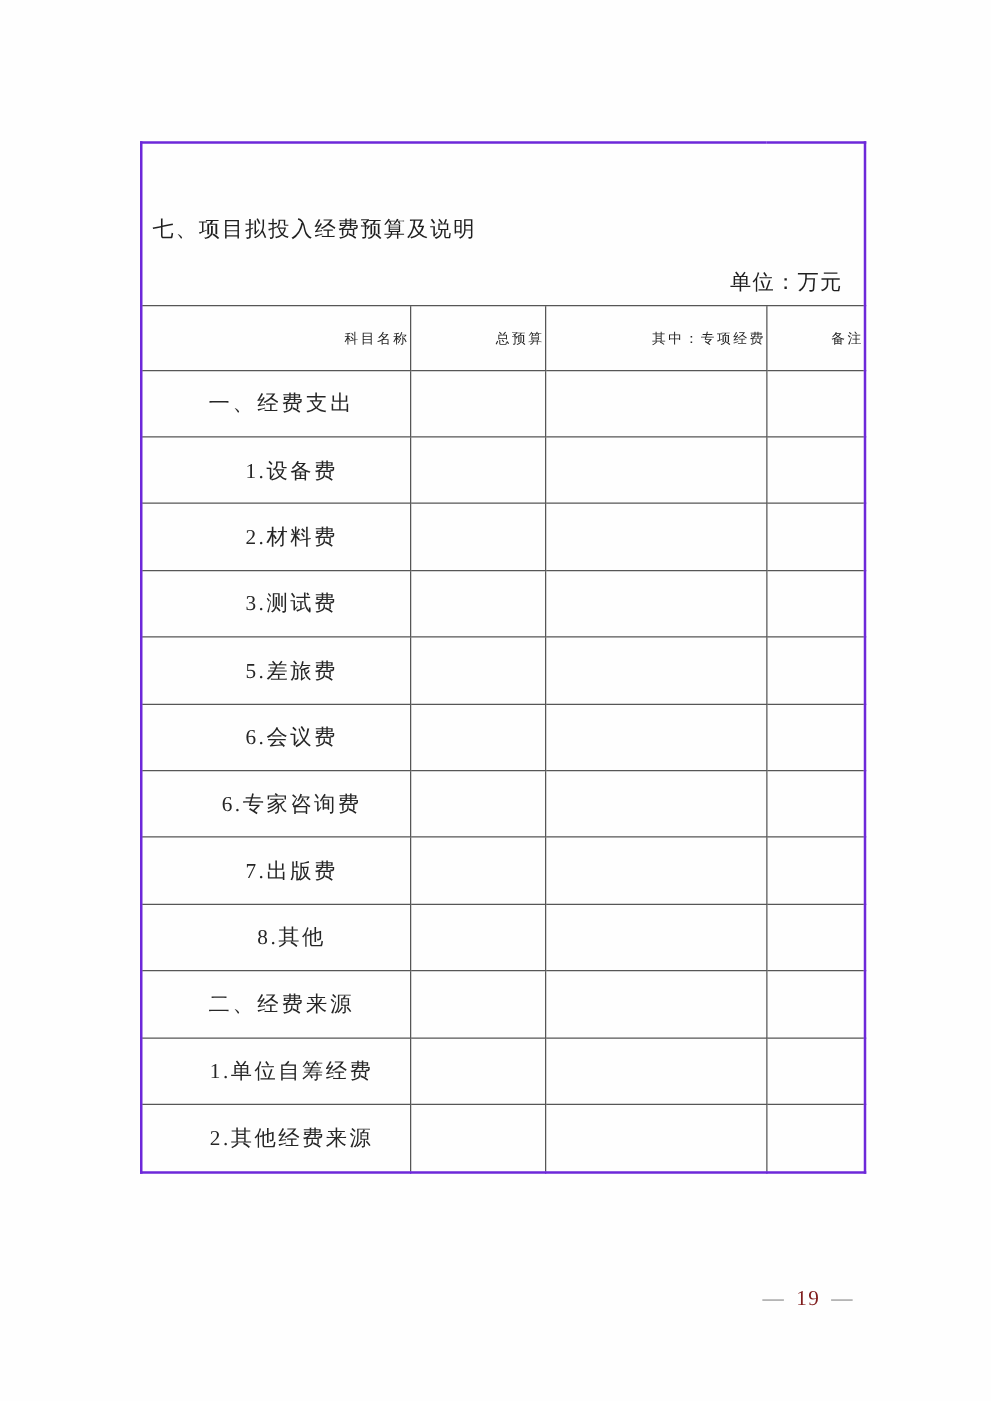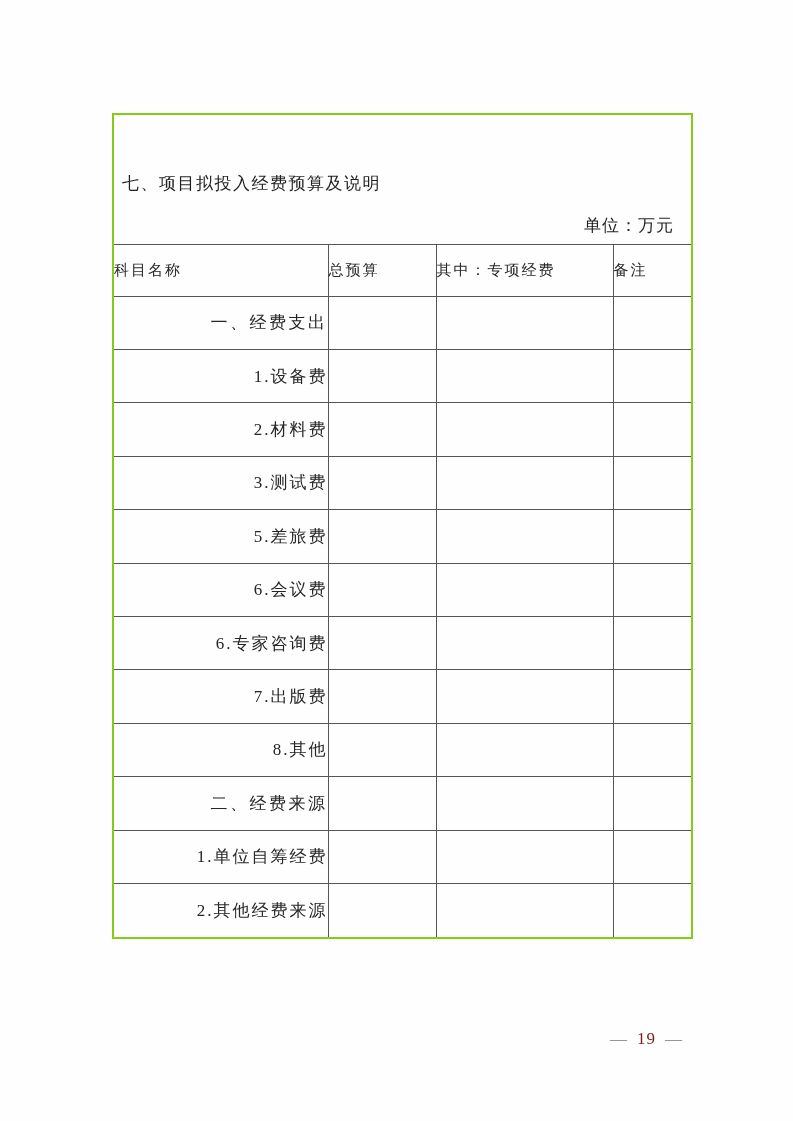--- a/index.html
+++ b/index.html
@@ -14,21 +14,21 @@
     overflow: hidden;
   }
   table.budget {
     position: absolute;
     left: 112px;
     top: 113px;
     width: 579px;
     height: 826px;
     border-collapse: collapse;
     table-layout: fixed;
-    border: 2px solid #84cc16;
+    border: 2px solid #6d28d9;
   }
   table.budget td, table.budget th {
     border: 1px solid #565656;
     font-weight: normal;
     vertical-align: middle;
     font-size: 17px;
     color: #262626;
   }
   tr.title-row { height: 130px; }
   td.title-cell {
@@ -44,26 +44,26 @@
   .unit-label {
     position: absolute;
     right: 17px;
     bottom: 7px;
     font-size: 17px;
     letter-spacing: 1px;
     color: #1f1f1f;
   }
   tr.header-row { height: 52px; }
   tr.header-row th {
-    text-align: left;
+    text-align: right;
     letter-spacing: 2px;
-    font-size: 15px;
+    font-size: 11px;
   }
   td.label-cell {
-    text-align: right;
+    text-align: center;
     padding-left: 25px;
     letter-spacing: 2px;
     white-space: nowrap;
   }
   tr.section-row td.label-cell {
     padding-left: 9px;
     letter-spacing: 2.5px;
   }
   .page-footer {
     position: absolute;

